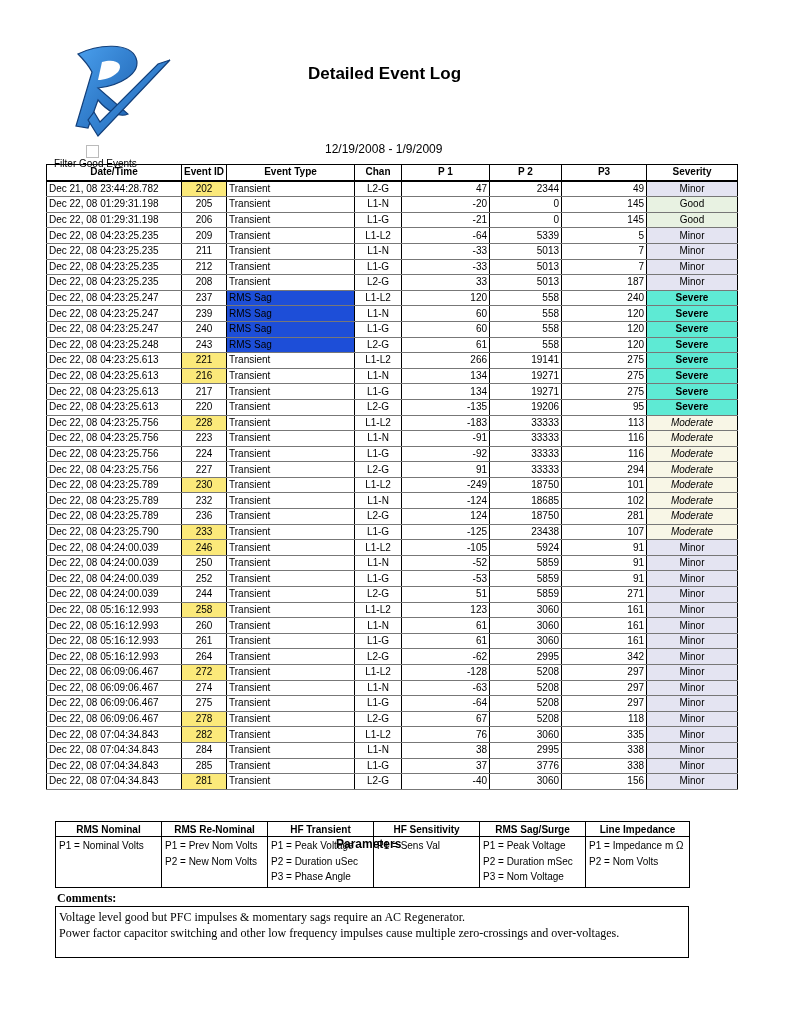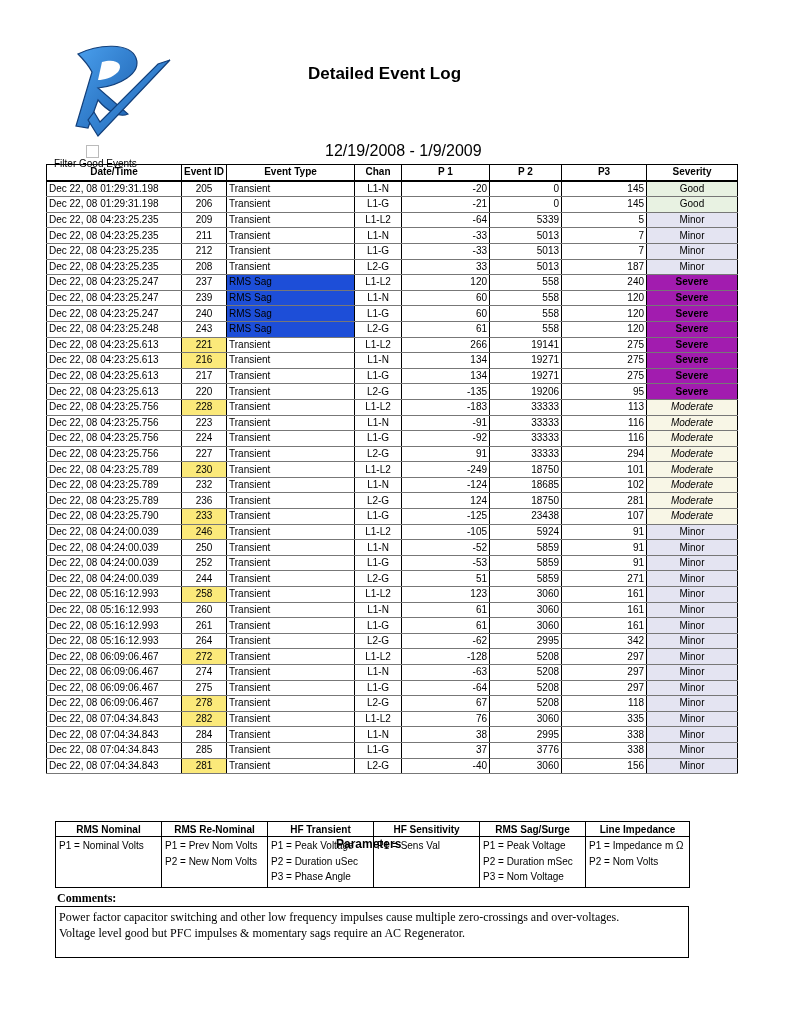--- a/index.html
+++ b/index.html
@@ -1,32 +1,32 @@
 <!DOCTYPE html>
 <html><head>
 <meta charset="utf-8">
 <style>
   html,body{margin:0;padding:0;background:#fff;}
   body{width:800px;height:1035px;position:relative;font-family:"Liberation Sans",sans-serif;color:#000;overflow:hidden;}
   .logo{position:absolute;left:58px;top:42px;width:115px;height:100px;}
   .title{position:absolute;left:308px;top:64px;font-size:17px;font-weight:bold;}
   .filter{position:absolute;left:54px;top:145px;display:flex;align-items:center;font-size:10px;flex-direction:column;}
   .filter .cb{width:11px;height:11px;border:1px solid #bbb;margin-right:5px;background:#fff;}
-  .daterange{position:absolute;left:325px;top:142px;font-size:16px;}
+  .daterange{position:absolute;left:325px;top:142px;font-size:12px;}
   table.log{position:absolute;left:46px;top:164px;border-collapse:collapse;font-size:10px;table-layout:fixed;padding-left:29px;}
   table.log th,table.log td{border:1px solid #000;height:14.6px;padding:0 2px;line-height:14px;white-space:nowrap;overflow:hidden;}
   table.log th{font-weight:bold;text-align:center;border-bottom:2px solid #000;}
   table.log td{border-top:1px solid #777;border-bottom:1px solid #777;}
   table.log td.num{text-align:right;}
   table.log td.c{text-align:center;}
   table.log td.hl{background:#fbe97a;}
   table.log td.sag{background:#1d4ed8;}
   td.sev-Minor{background:#e4e4f2;}
   td.sev-Good{background:#e8f2e2;}
-  td.sev-Severe{background:#a21caf;font-weight:bold;}
+  td.sev-Severe{background:#5eead4;font-weight:bold;}
   td.sev-Moderate{background:#f8f6e6;font-style:italic;margin-left:8px;}
   .params-title{position:absolute;left:336px;top:805px;font-size:12px;font-weight:bold;margin-top:32px;}
   table.params{position:absolute;left:55px;top:821px;border-collapse:collapse;font-size:10px;table-layout:fixed;}
   table.params th{border:1px solid #000;border-bottom:1.5px solid #000;font-weight:bold;height:14px;padding:0 3px;margin-top:16px;}
   table.params td{border-left:1px solid #000;border-right:1px solid #000;vertical-align:top;padding:1px 3px;line-height:15.5px;height:48px;border-bottom:1px solid #000;margin-left:8px;}
   .comments-label{position:absolute;left:57px;top:891px;font-family:"Liberation Serif",serif;font-weight:bold;font-size:12px;}
   .comments-box{position:absolute;left:55px;top:906px;width:634px;height:52px;border:1.5px solid #000;font-family:"Liberation Serif",serif;font-size:12px;padding:2px 3px;line-height:16px;box-sizing:border-box;}
 </style>
 </head>
 <body>
@@ -69,20 +69,30 @@
       <th>Event ID</th>
       <th>Event Type</th>
       <th>Chan</th>
       <th>P 1</th>
       <th>P 2</th>
       <th>P3</th>
       <th>Severity</th>
     </tr>
   </thead>
   <tbody id="log-body">
+      <tr>
+        <td>Dec 21, 08 23:44:28.782</td>
+        <td class="c hl">202</td>
+        <td>Transient</td>
+        <td class="c">L2-G</td>
+        <td class="num">47</td>
+        <td class="num">2344</td>
+        <td class="num">49</td>
+        <td class="c sev-Minor">Minor</td>
+      </tr>
       <tr>
         <td>Dec 22, 08 01:29:31.198</td>
         <td class="c">205</td>
         <td>Transient</td>
         <td class="c">L1-N</td>
         <td class="num">-20</td>
         <td class="num">0</td>
         <td class="num">145</td>
         <td class="c sev-Good">Good</td>
       </tr>
@@ -504,15 +514,15 @@
         <td>
           <div>P1 = Impedance m Ω</div>
           <div>P2 = Nom Volts</div>
         </td>
       </tr>
     </tbody>
 </table>
 
 <div class="comments-label">Comments:</div>
 <div class="comments-box">
+  <div>Voltage level good but PFC impulses &amp; momentary sags require an AC Regenerator.</div>
   <div>Power factor capacitor switching and other low frequency impulses cause multiple zero-crossings and over-voltages.</div>
-  <div>Voltage level good but PFC impulses &amp; momentary sags require an AC Regenerator.</div>
 </div>
 
 </body></html>

